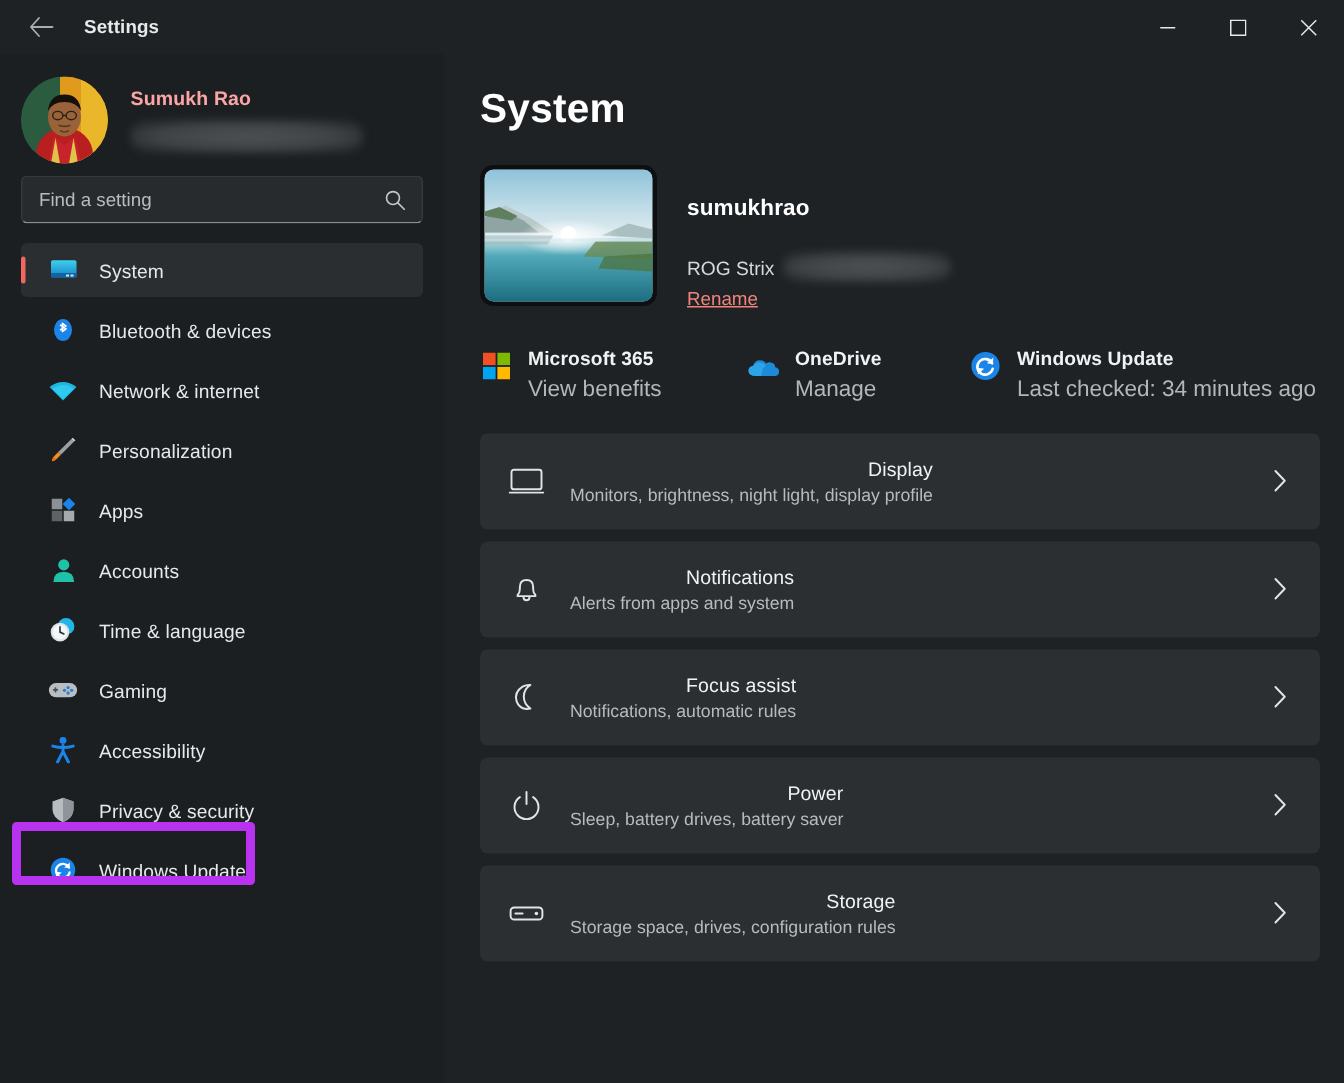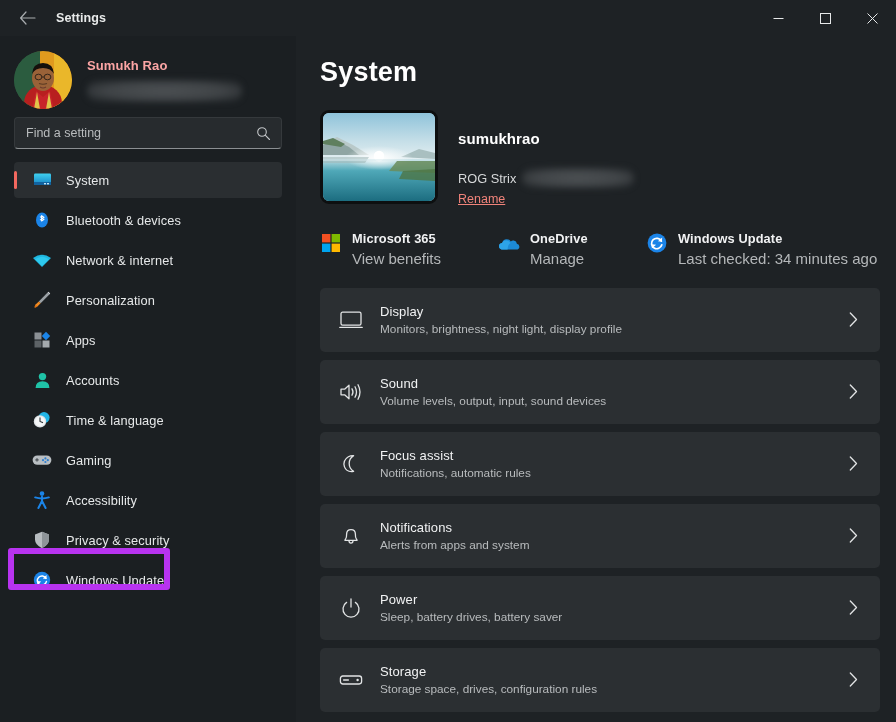--- a/index.html
+++ b/index.html
@@ -120,21 +120,21 @@
   .ql-title { font-size: 12.8px; color: #f1f2f3; font-weight: 700; letter-spacing: .1px; }
   .ql-sub { font-size: 15px; color: #b4b7b9; margin-top: 3px; }
 
   .cards { margin-top: 21px; padding: 0 16px 0 24px; }
   .card {
     position: relative; height: 64px; background: #2b2f32; border-radius: 5px;
     display: flex; align-items: center; padding-left: 18px; margin-bottom: 8px;
   }
   .card-ico { width: 26px; height: 26px; margin-right: 16px; flex-shrink: 0;
               display: flex; align-items: center; justify-content: center; }
-  .card-title { font-size: 13px; color: #f1f2f3; letter-spacing: .1px; }
+  .card-title { font-size: 13px; color: #f1f2f3; letter-spacing: .1px; text-align: right; }
   .card-sub { font-size: 11.8px; color: #b8bbbd; margin-top: 3px; }
   .chev { position: absolute; right: 22px; top: 24px; }
 </style>
 </head>
 <body>
 
 <div class="window">
 
   <div class="titlebar">
     <div class="back-btn">
@@ -464,67 +464,48 @@
           <span class="card-title" style="display:block">Display</span>
           <span class="card-sub" style="display:block">Monitors, brightness, night light, display profile</span>
         </span>
         <span class="chev">
           <svg width="9" height="15" viewBox="0 0 9 15">
               <path d="M1.3 1 L7.5 7.5 L1.3 14" stroke="#e2e4e5" stroke-width="1.3" fill="none" stroke-linecap="round" stroke-linejoin="round"></path>
             </svg>
         </span>
       </div>
 
-      <div class="card">
-        <span class="card-ico">
-          <svg width="24" height="20" viewBox="0 0 24 20">
-            <path d="M2 7.2 H5.6 L10 3.2 V16.8 L5.6 12.8 H2 Z" stroke="#e2e4e5" stroke-width="1.3" fill="none" stroke-linejoin="round"></path>
-            <path d="M13 6.8 Q15 10 13 13.2" stroke="#e2e4e5" stroke-width="1.3" fill="none" stroke-linecap="round"></path>
-            <path d="M16 4.8 Q19 10 16 15.2" stroke="#e2e4e5" stroke-width="1.3" fill="none" stroke-linecap="round"></path>
-            <path d="M19 2.8 Q23 10 19 17.2" stroke="#e2e4e5" stroke-width="1.3" fill="none" stroke-linecap="round"></path>
-          </svg>
-        </span>
-        <span>
-          <span class="card-title" style="display:block">Sound</span>
-          <span class="card-sub" style="display:block">Volume levels, output, input, sound devices</span>
-        </span>
-        <span class="chev">
-          <svg width="9" height="15" viewBox="0 0 9 15">
-              <path d="M1.3 1 L7.5 7.5 L1.3 14" stroke="#e2e4e5" stroke-width="1.3" fill="none" stroke-linecap="round" stroke-linejoin="round"></path>
-            </svg>
-        </span>
-      </div>
-
-      <div class="card">
-        <span class="card-ico">
-          <svg width="22" height="22" viewBox="0 0 22 22">
-            <path d="M13.6 2.6 Q9.2 5.4 9.2 10.4 Q9.2 15.4 13.6 18.4 Q6.6 19.6 4.4 13.6 Q2.6 7.4 8.4 3.8 Q10.8 2.4 13.6 2.6 Z" stroke="#e2e4e5" stroke-width="1.3" fill="none" stroke-linejoin="round"></path>
-          </svg>
-        </span>
-        <span>
-          <span class="card-title" style="display:block">Focus assist</span>
-          <span class="card-sub" style="display:block">Notifications, automatic rules</span>
-        </span>
-        <span class="chev">
-          <svg width="9" height="15" viewBox="0 0 9 15">
-              <path d="M1.3 1 L7.5 7.5 L1.3 14" stroke="#e2e4e5" stroke-width="1.3" fill="none" stroke-linecap="round" stroke-linejoin="round"></path>
-            </svg>
-        </span>
-      </div>
 
       <div class="card">
         <span class="card-ico">
           <svg width="22" height="22" viewBox="0 0 22 22">
             <path d="M5 15.4 Q5 14.4 5.8 13.6 Q6.6 12.8 6.6 9.2 Q6.6 4.6 11 4.6 Q15.4 4.6 15.4 9.2 Q15.4 12.8 16.2 13.6 Q17 14.4 17 15.4 Z" stroke="#e2e4e5" stroke-width="1.3" fill="none" stroke-linejoin="round"></path>
             <path d="M9 15.8 Q9 18.2 11 18.2 Q13 18.2 13 15.8" stroke="#e2e4e5" stroke-width="1.3" fill="none"></path>
           </svg>
         </span>
         <span>
           <span class="card-title" style="display:block">Notifications</span>
           <span class="card-sub" style="display:block">Alerts from apps and system</span>
+        </span>
+        <span class="chev">
+          <svg width="9" height="15" viewBox="0 0 9 15">
+              <path d="M1.3 1 L7.5 7.5 L1.3 14" stroke="#e2e4e5" stroke-width="1.3" fill="none" stroke-linecap="round" stroke-linejoin="round"></path>
+            </svg>
+        </span>
+      </div>
+
+      <div class="card">
+        <span class="card-ico">
+          <svg width="22" height="22" viewBox="0 0 22 22">
+            <path d="M13.6 2.6 Q9.2 5.4 9.2 10.4 Q9.2 15.4 13.6 18.4 Q6.6 19.6 4.4 13.6 Q2.6 7.4 8.4 3.8 Q10.8 2.4 13.6 2.6 Z" stroke="#e2e4e5" stroke-width="1.3" fill="none" stroke-linejoin="round"></path>
+          </svg>
+        </span>
+        <span>
+          <span class="card-title" style="display:block">Focus assist</span>
+          <span class="card-sub" style="display:block">Notifications, automatic rules</span>
         </span>
         <span class="chev">
           <svg width="9" height="15" viewBox="0 0 9 15">
               <path d="M1.3 1 L7.5 7.5 L1.3 14" stroke="#e2e4e5" stroke-width="1.3" fill="none" stroke-linecap="round" stroke-linejoin="round"></path>
             </svg>
         </span>
       </div>
 
       <div class="card">
         <span class="card-ico">

